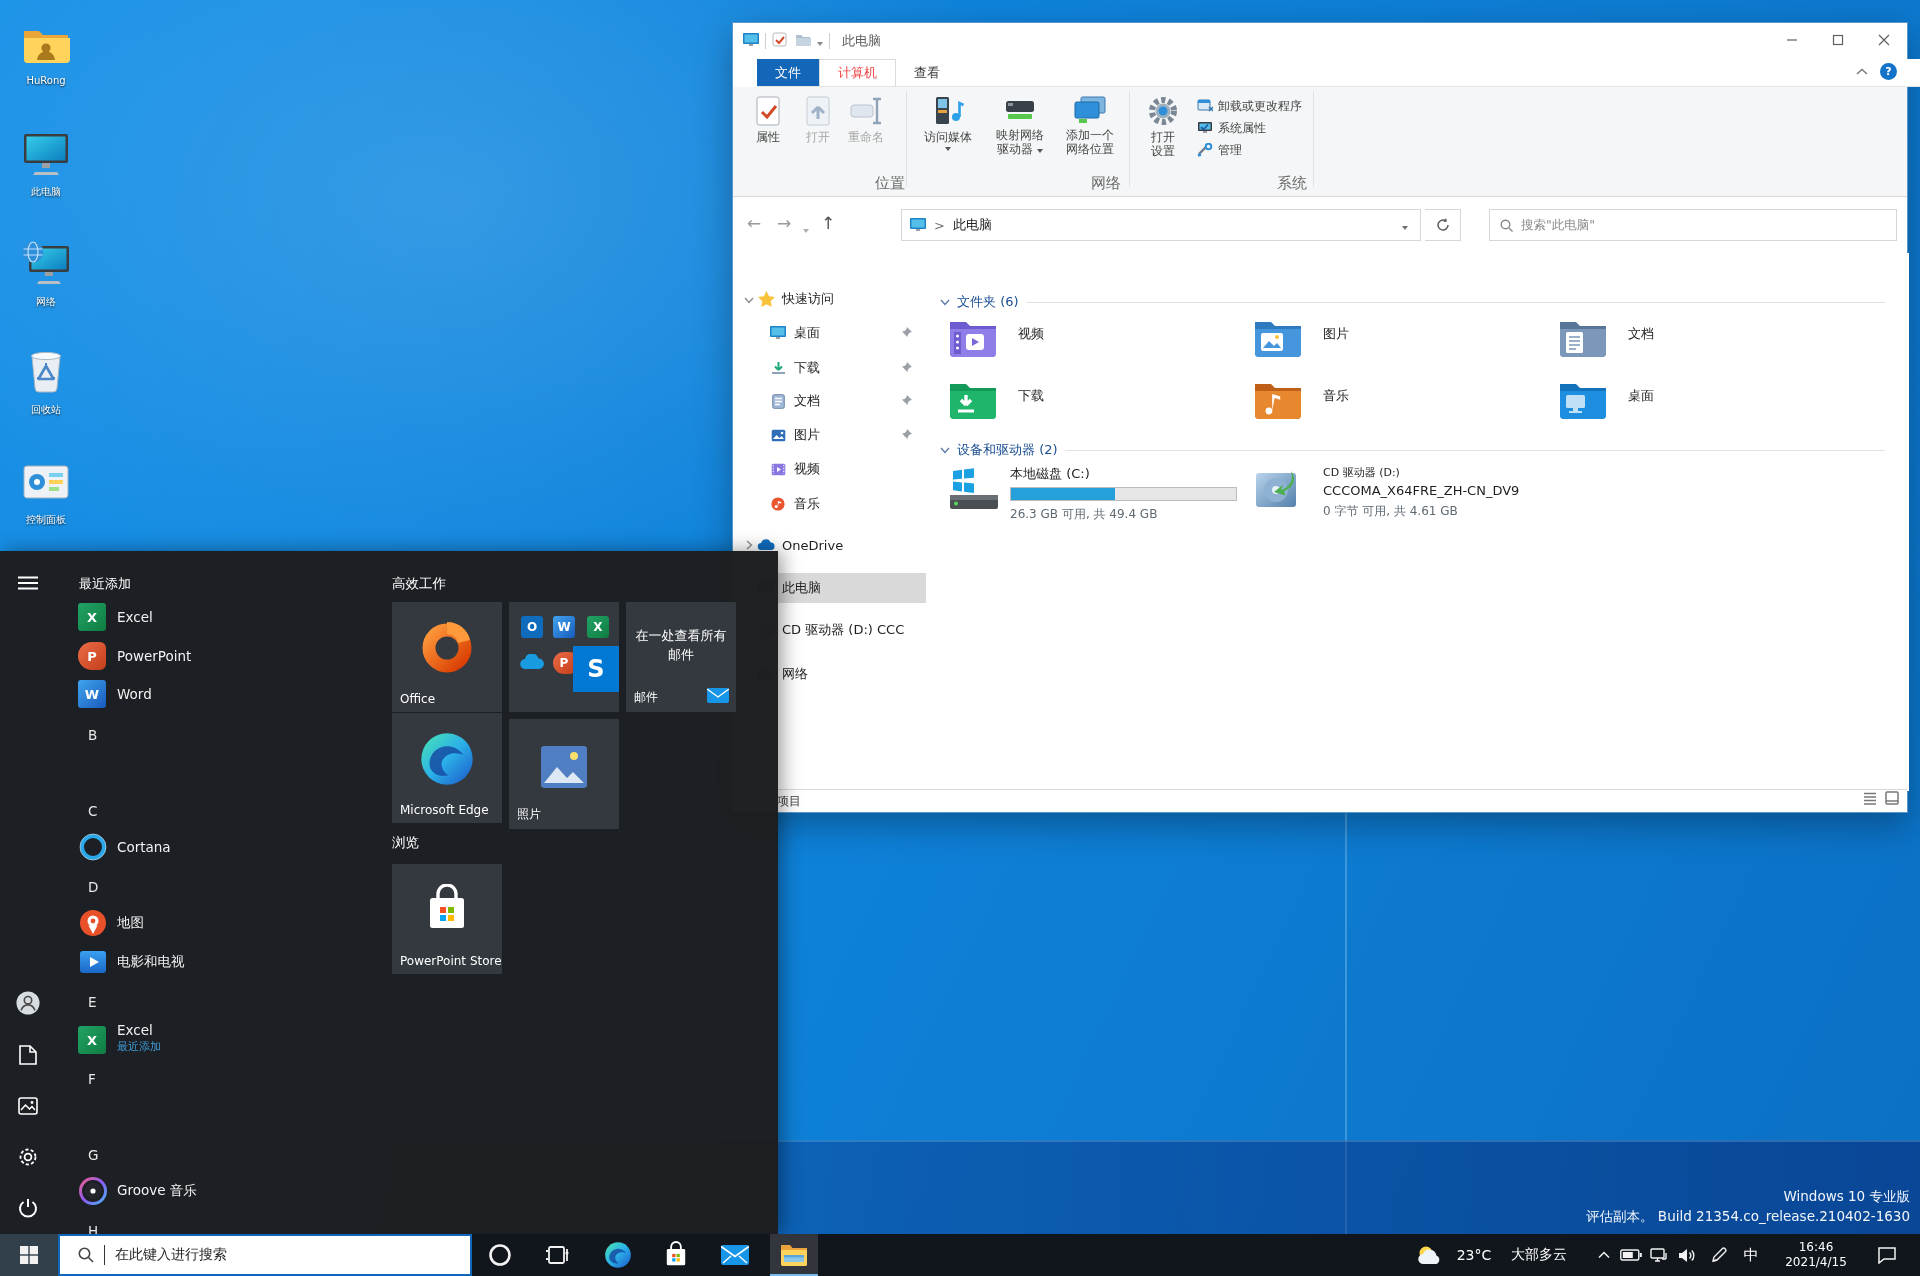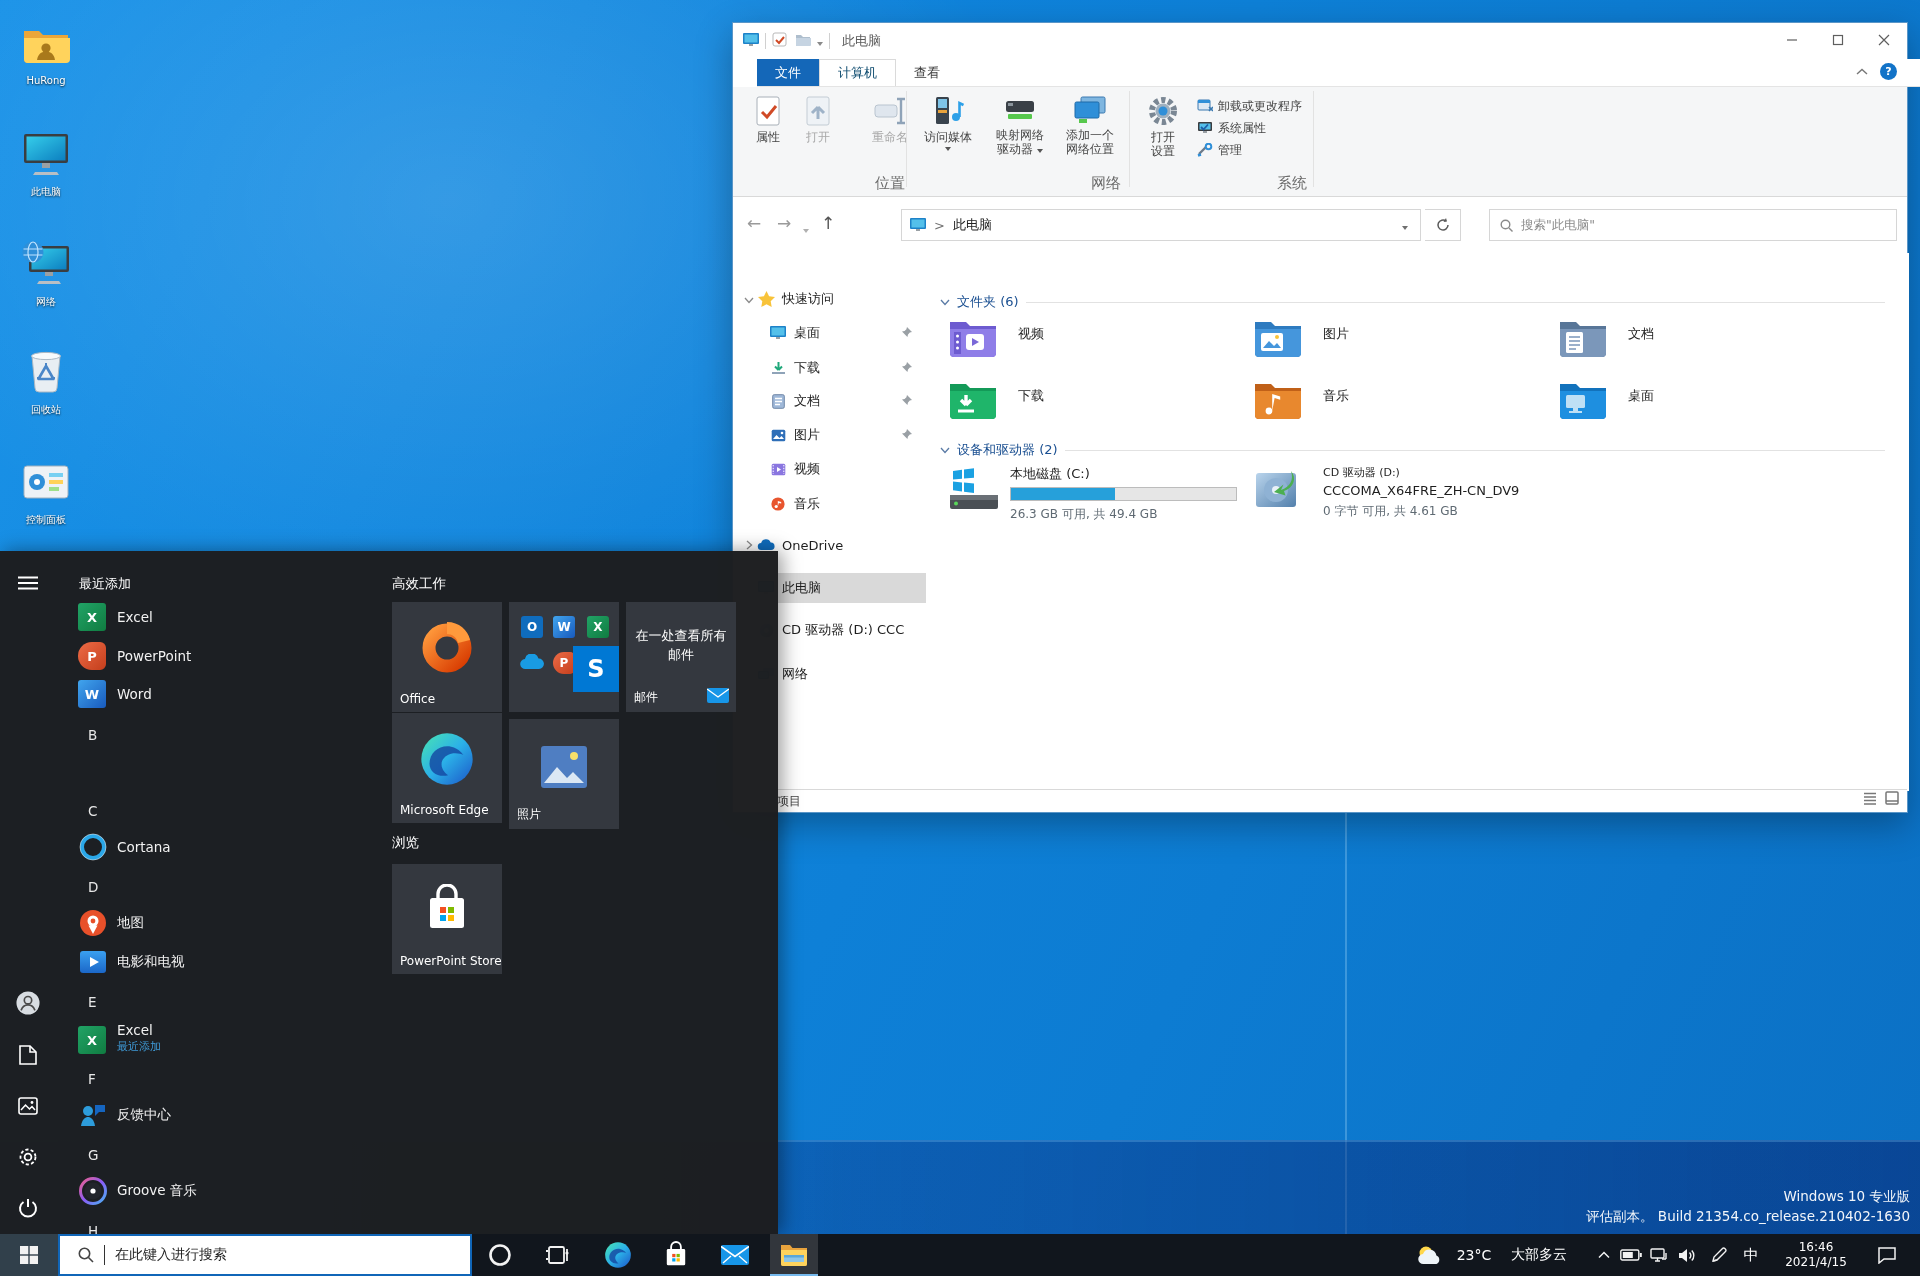--- a/index.html
+++ b/index.html
@@ -28,21 +28,21 @@
   .win { position:absolute; left:732px; top:22px; width:1176px; height:791px; background:#fff;
          border:1px solid #5a96c8; box-shadow:0 12px 34px rgba(0,0,0,.3); z-index:2; }
   .titlebar { position:absolute; left:0; top:0; width:100%; height:36px; background:#fff; display:flex; align-items:center; }
   .titlebar .sep { width:1px; height:16px; background:#d0d0d0; margin:0 6px; }
   .title-txt { color:#5c5c5c; font-size:13px; margin-left:6px; }
   .capbtns { position:absolute; right:0; top:0; display:flex; }
   .capbtn { width:46px; height:34px; display:flex; align-items:center; justify-content:center; }
   .tabrow { position:absolute; left:0; top:36px; width:100%; height:28px; background:#fff; display:flex; border-bottom:1px solid #e4e4e4;margin-left:24px; }
   .tab { padding:0 18px; display:flex; align-items:center; font-size:13px; color:#3d3d3d; }
   .tab.file { background:#1467b8; color:#fff; }
-  .tab.active { background:#fff; border:1px solid #dadada; border-bottom:none; color:#0c4a6e; }
+  .tab.active { background:#fff; border:1px solid #dadada; border-bottom:none; color:#ef4444; }
   .ribbon-help { position:absolute; right:10px; top:40px; display:flex; align-items:center; gap:12px; }
   .helpq { width:17px; height:17px; border-radius:50%; background:#1273c8; color:#fff; font-size:11px; font-weight:bold;
            display:flex; align-items:center; justify-content:center; }
   .ribbon { position:absolute; left:0; top:64px; width:100%; height:110px; background:#f5f6f7; border-bottom:1px solid #d9d9d9; }
   .rsep { position:absolute; top:4px; width:1px; height:96px; background:#e2e2e2; }
   .rbtn { position:absolute; top:8px; display:flex; flex-direction:column; align-items:center; gap:3px;
           font-size:12px; color:#444; text-align:center; line-height:14px; }
   .rbtn.dis { color:#a8a8a8; }
   .glabel { position:absolute; bottom:3px; font-size:15px; color:#6b6b6b; text-align:right;font-family:Liberation Mono, monospace; }
   .smallrow { position:absolute; display:flex; align-items:center; gap:5px; font-size:12px; color:#444; height:20px; }
@@ -269,21 +269,21 @@
           </svg>
         <span>属性</span>
       </div>
       <div class="rbtn dis" style="left:62px;width:46px">
         <svg width="30" height="32" viewBox="0 0 30 32">
             <rect x="4" y="2" width="22" height="28" rx="2" fill="#eef2f6" stroke="#c3ccd4"></rect>
             <path d="M15 24V12m0 0l-6 6m6-6l6 6" stroke="#9fb3c8" stroke-width="3" fill="none"></path>
           </svg>
         <span>打开</span>
       </div>
-      <div class="rbtn dis" style="left:128px;width:58px">
+      <div class="rbtn dis" style="left:104px;width:58px">
         <svg width="34" height="32" viewBox="0 0 34 32">
             <rect x="2" y="10" width="22" height="12" rx="3" fill="#dfe6ee" stroke="#b9c4cf"></rect>
             <path d="M28 4v24M24 4h8M24 28h8" stroke="#8fa3b8" stroke-width="2.4" fill="none"></path>
           </svg>
         <span>重命名</span>
       </div>
       <div class="glabel" style="left:12px;width:160px">位置</div>
       <div class="rsep" style="left:173px"></div>
 
       <div class="rbtn" style="left:182px;width:66px">
@@ -766,30 +766,20 @@
       <div class="approw" style="top:467px;height:44px">
         <span class="aicon sqicon" style="background:linear-gradient(135deg,#21a366,#107c41);width:28px;height:28px">X</span>
         <span class="alabel" style="top:4px">
           <span>Excel</span>
           <div class="sub-recent">最近添加</div>
         </span>
       </div>
 
       <div class="letterrow" style="top:520px">F</div>
 
-      <div class="approw" style="top:546px">
-        <span class="aicon">
-          <svg width="28" height="26" viewBox="0 0 28 26">
-              <circle cx="9" cy="9" r="5" fill="#2d9cdb"></circle>
-              <path d="M2 24c1-7 4.5-9 7-9s6 2 7 9z" fill="#2d9cdb"></path>
-              <path d="M16 3h10v7h-6l-4 4z" fill="#1565c0"></path>
-            </svg>
-        </span>
-        <span class="alabel">反馈中心</span>
-      </div>
 
       <div class="letterrow" style="top:596px">G</div>
 
       <div class="approw" style="top:622px">
         <span class="aicon">
           <svg width="28" height="28" viewBox="0 0 28 28">
               <defs>
                 <linearGradient id="grv" x1="0" y1="0" x2="1" y2="1">
                   <stop offset="0" stop-color="#f05f8a"></stop>
                   <stop offset=".5" stop-color="#8a5cf5"></stop>

